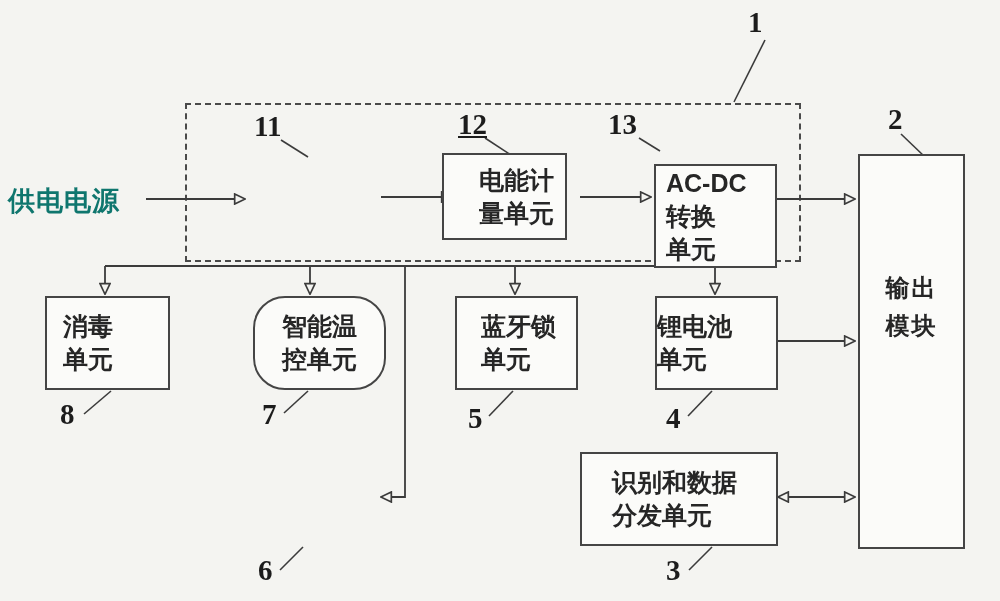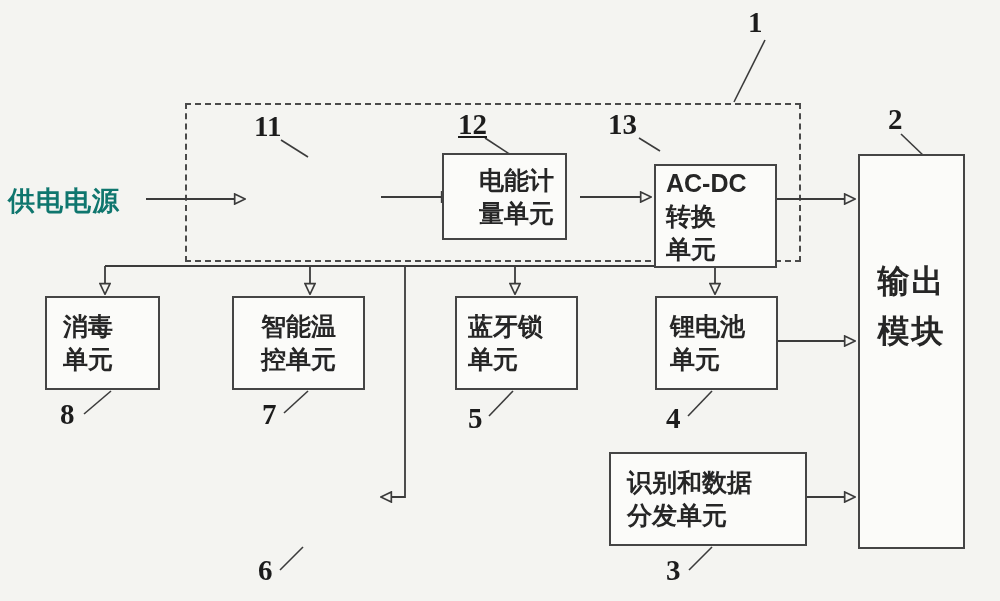--- a/index.html
+++ b/index.html
@@ -5,21 +5,21 @@
   html,body{margin:0;padding:0;}
   body{background:#dcdcda;font-family:"Liberation Sans",sans-serif;}
   .stage{position:relative;width:1000px;height:601px;background:#f4f4f1;overflow:hidden;}
   svg.wires{position:absolute;left:0;top:0;width:1000px;height:601px;}
   .dashed{position:absolute;left:185px;top:103px;width:616px;height:159px;
           border:2px dashed #4a4a4a;box-sizing:border-box;}
   .box{position:absolute;background:#fbfbf9;border:2px solid #454545;box-sizing:border-box;
        display:flex;align-items:center;justify-content:center;}
   .lbl{white-space:pre-line;font-weight:bold;color:#262626;font-size:25px;line-height:1.32;}
   .box.al{justify-content:flex-start;}
-  .box.out .lbl{transform:translateY(-45px);font-size:32px;line-height:1.55;letter-spacing:2px;}
+  .box.out .lbl{transform:translateY(-45px);font-size:24px;line-height:1.55;letter-spacing:2px;}
   .ref{position:absolute;font-family:"Liberation Serif","DejaVu Serif",serif;
        font-weight:bold;font-size:29px;color:#1c1c1c;}
   .src{position:absolute;left:8px;top:183px;font-size:27px;font-weight:bold;
        color:#0f766e;letter-spacing:1px;}
 </style>
 </head>
 <body>
 
 <div class="stage">
 
@@ -69,38 +69,38 @@
   <div class="box al" style="left:654px;top:147px;width:123px;height:104px;padding-left:10px;margin-top:17px;">
     <span class="lbl">AC-DC
 转换
 单元</span>
   </div>
   <div class="box out" style="left:858px;top:154px;width:107px;height:395px;">
     <span class="lbl">输出
 模块</span>
   </div>
 
-  <div class="box al" style="left:45px;top:296px;width:115px;height:94px;padding-left:16px;">
+  <div class="box al" style="left:45px;top:296px;width:125px;height:94px;padding-left:16px;">
     <span class="lbl">消毒
 单元</span>
   </div>
-  <div class="box" style="left:232px;top:296px;width:133px;height:94px;">
+  <div class="box" style="left:253px;top:296px;width:133px;height:94px;border-radius:32px;">
     <span class="lbl">智能温
 控单元</span>
   </div>
-  <div class="box al" style="left:455px;top:296px;width:123px;height:94px;padding-left:11px;">
+  <div class="box al" style="left:455px;top:296px;width:123px;height:94px;padding-left:24px;">
     <span class="lbl">蓝牙锁
 单元</span>
   </div>
-  <div class="box al" style="left:655px;top:296px;width:123px;height:94px;padding-left:13px;">
+  <div class="box al" style="left:655px;top:296px;width:123px;height:94px;">
     <span class="lbl">锂电池
 单元</span>
   </div>
 
-  <div class="box al" style="left:609px;top:452px;width:198px;height:94px;padding-left:16px;">
+  <div class="box al" style="left:580px;top:452px;width:198px;height:94px;padding-left:30px;">
     <span class="lbl">识别和数据
 分发单元</span>
   </div>
 
   <div class="ref" style="left:748px;top:6px;">1</div>
   <div class="ref" style="left:254px;top:110px;text-align:center;">11</div>
   <div class="ref" style="left:458px;top:108px;text-decoration:underline;">12</div>
   <div class="ref" style="left:608px;top:108px;">13</div>
   <div class="ref" style="left:888px;top:103px;">2</div>
   <div class="ref" style="left:60px;top:398px;">8</div>

